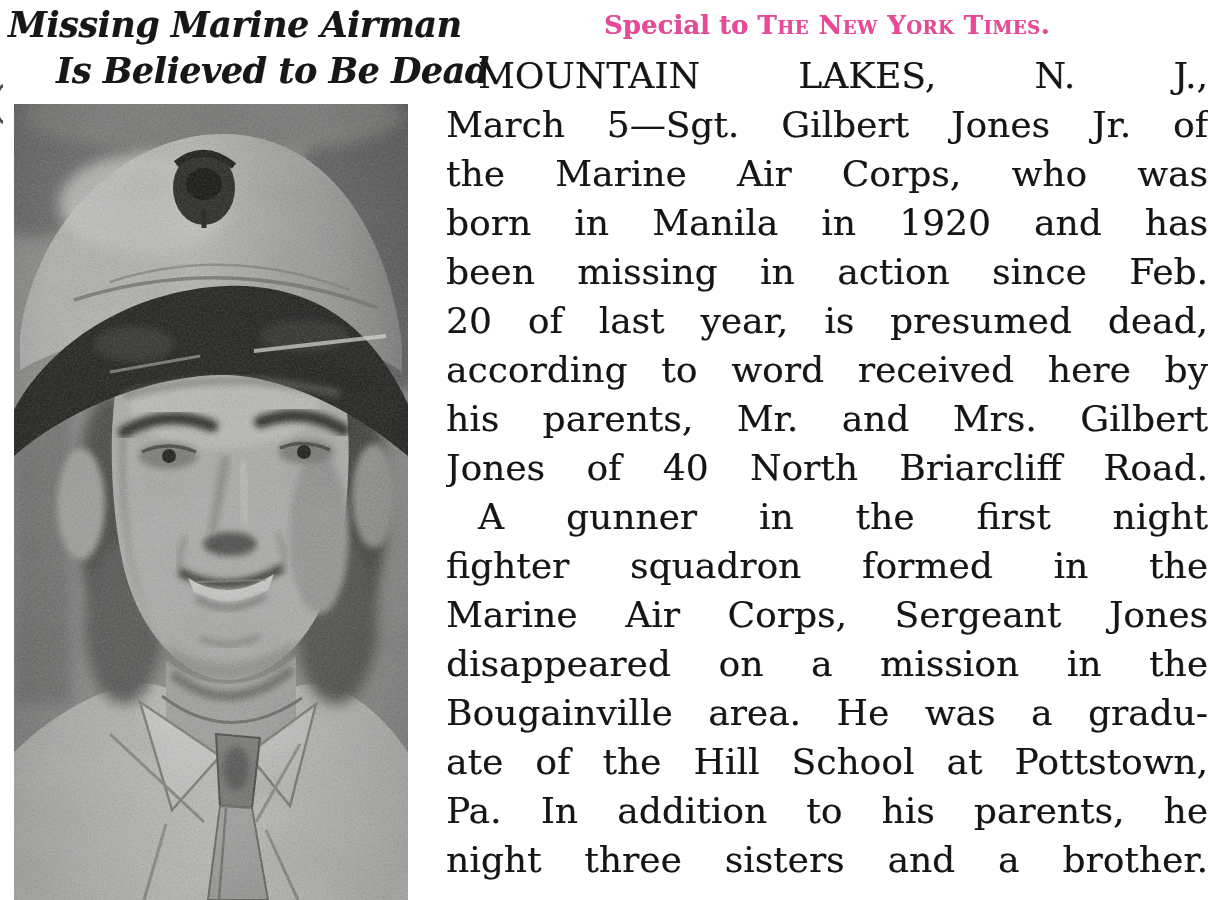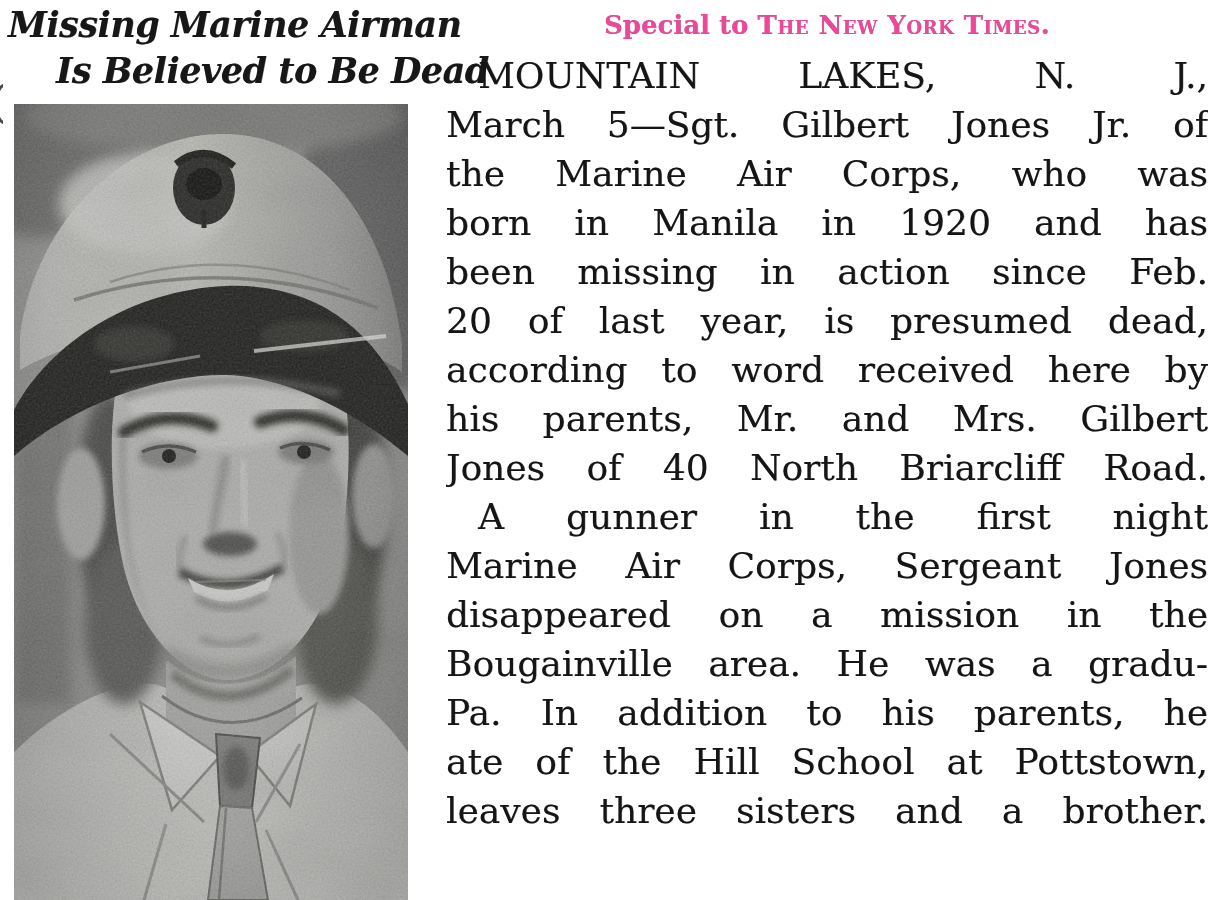--- a/index.html
+++ b/index.html
@@ -233,22 +233,23 @@
         <div class="article-line indent">MOUNTAIN LAKES, N. J.,</div>
         <div class="article-line">March 5—Sgt. Gilbert Jones Jr. of</div>
         <div class="article-line">the Marine Air Corps, who was</div>
         <div class="article-line">born in Manila in 1920 and has</div>
         <div class="article-line">been missing in action since Feb.</div>
         <div class="article-line">20 of last year, is presumed dead,</div>
         <div class="article-line">according to word received here by</div>
         <div class="article-line">his parents, Mr. and Mrs. Gilbert</div>
         <div class="article-line">Jones of 40 North Briarcliff Road.</div>
         <div class="article-line indent">A gunner in the first night</div>
+        <div class="article-line">fighter squadron formed in the</div>
         <div class="article-line">Marine Air Corps, Sergeant Jones</div>
         <div class="article-line">disappeared on a mission in the</div>
         <div class="article-line">Bougainville area. He was a gradu-</div>
+        <div class="article-line">ate of the Hill School at Pottstown,</div>
         <div class="article-line">Pa. In addition to his parents, he</div>
-        <div class="article-line">ate of the Hill School at Pottstown,</div>
-        <div class="article-line">leaves three sisters and a brother.</div>
+        <div class="article-line">night three sisters and a brother.</div>
       </div>
   </div>
 
 </div>
 
 </body></html>

